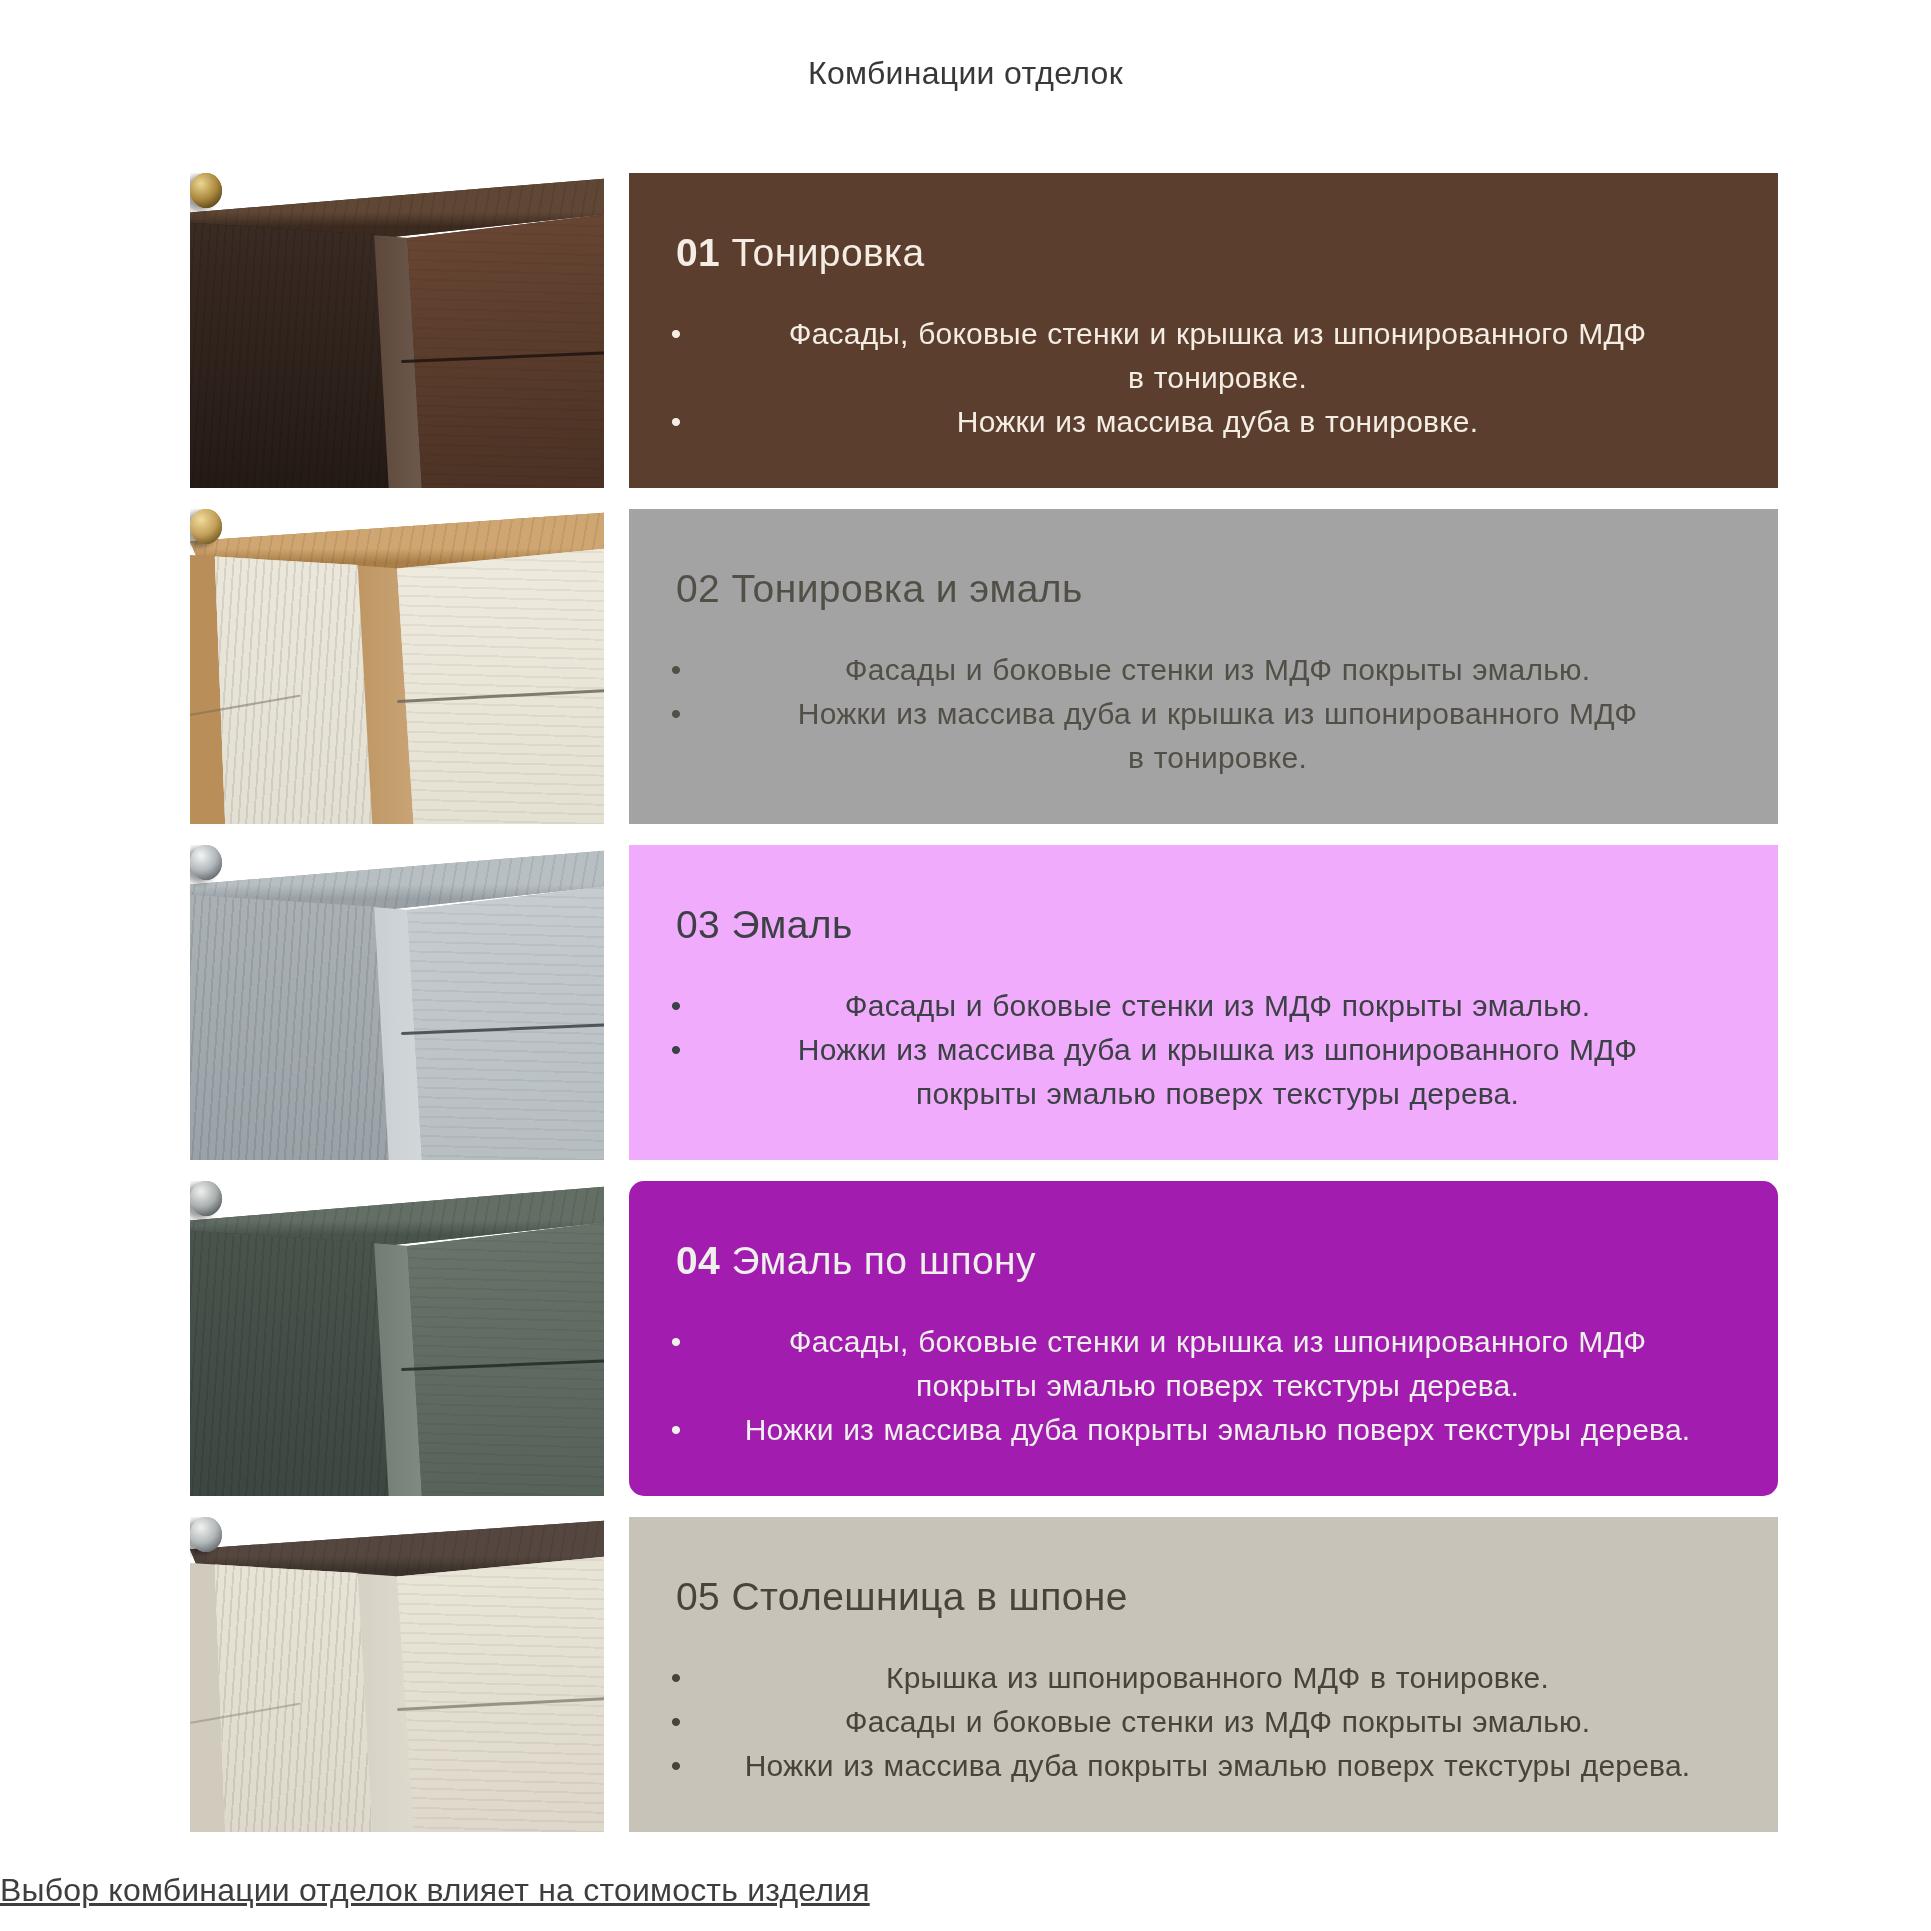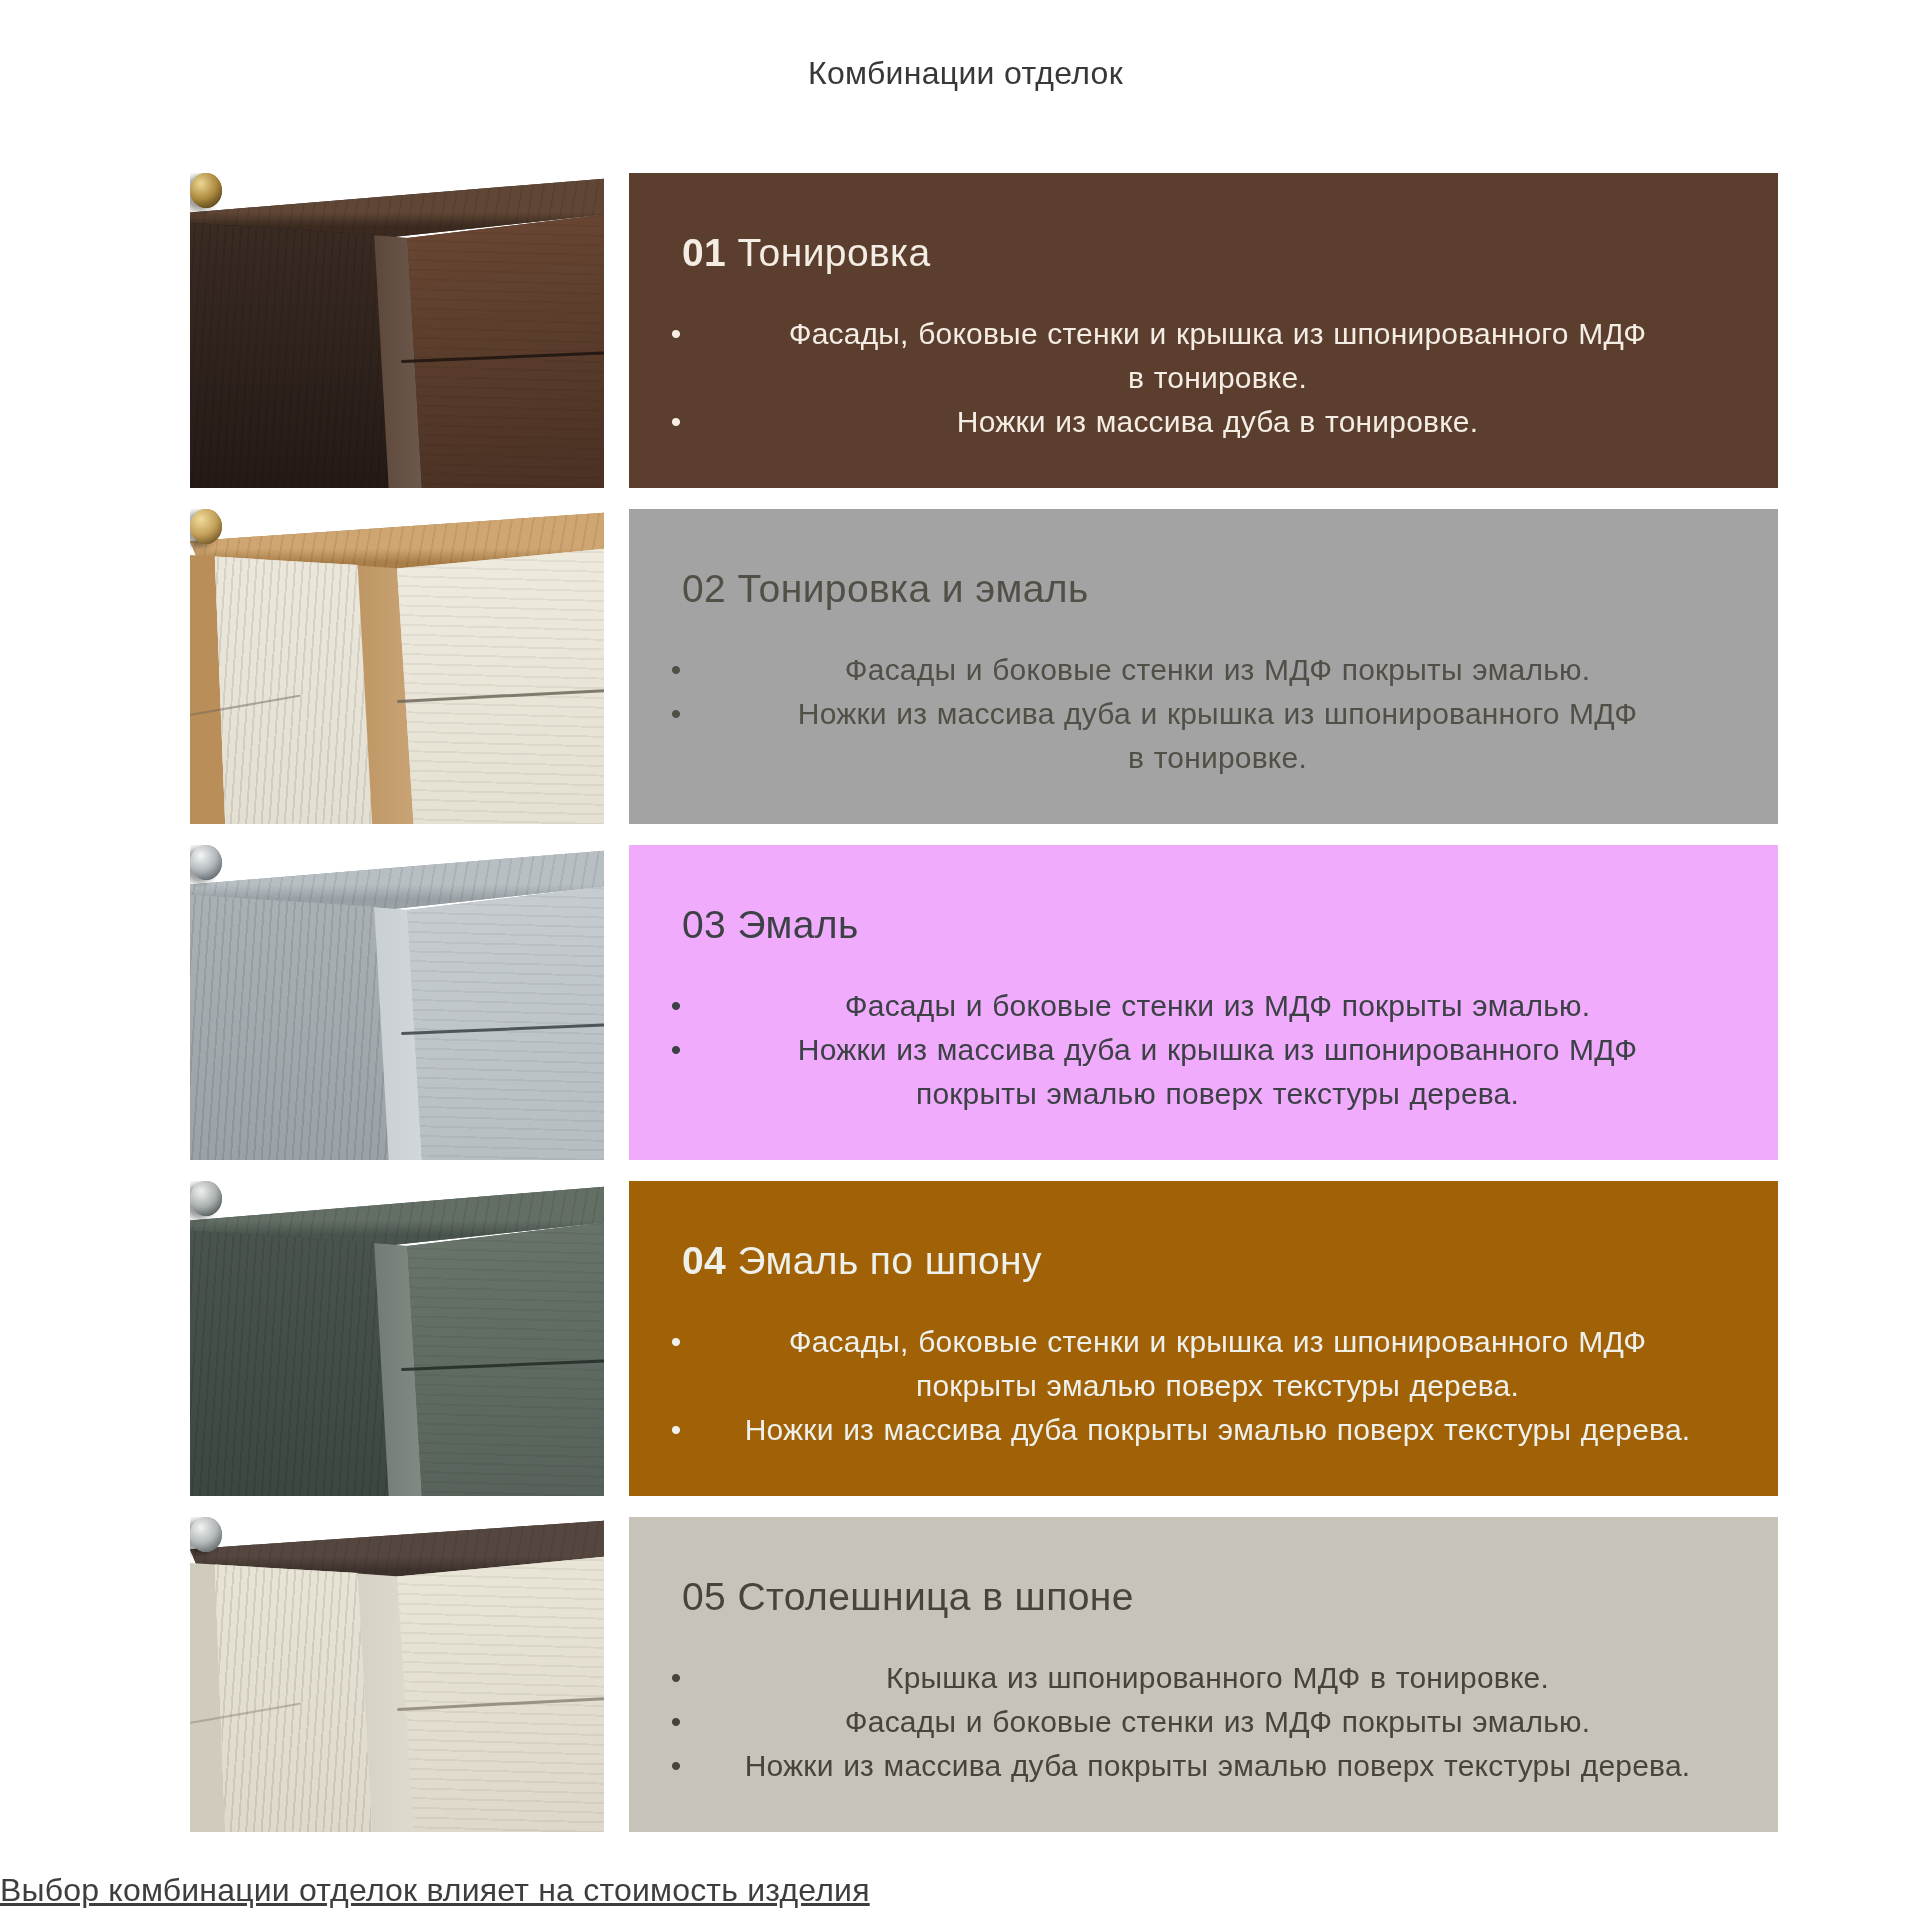--- a/index.html
+++ b/index.html
@@ -72,21 +72,21 @@
   }
   .ph-knob--top{top:37.5%;}
   .ph-knob--bottom{top:84%;}
 
   
   .panel{
     width:1149px;height:315px;box-sizing:border-box;flex:none;
     padding:56px 39px 0 37px;
   }
   .heading{
-    margin:0 16px 35px;font-size:39px;line-height:48px;font-weight:400;letter-spacing:0.4px;
+    margin:0 10px 35px;font-size:39px;line-height:48px;font-weight:400;letter-spacing:0.4px;
   }
   .row--dark .heading .num{font-weight:700;}
   .bullets{
     list-style:none;margin:0;padding:0;
     font-size:30px;line-height:44px;letter-spacing:0.2px;word-spacing:1px;
   }
   .bullets li{position:relative;padding-left:30px;text-align:center;}
   .bullets li::before{content:"\2022";position:absolute;left:4.8px;top:0;}
   .line{display:block;}
 
@@ -188,21 +188,21 @@
       <div class="ph-top"></div>
 
       <div class="ph-side"></div>
       <div class="ph-post"></div>
       <div class="ph-front"></div>
       <div class="ph-seam"></div>
 
       <div class="ph-knob ph-knob--top"></div>
       <div class="ph-knob ph-knob--bottom"></div>
     </div>
-    <div class="panel row--dark" style="background: #a16207; color: rgb(238, 240, 236);">
+    <div class="panel row--dark" style="background: #a21caf; color: rgb(238, 240, 236); border-radius: 15px;">
       <h2 class="heading"><span class="num">04</span>
         <span class="label">Эмаль по шпону</span></h2>
       <ul class="bullets">
         <li>
           <span class="line">Фасады, боковые стенки и крышка из шпонированного МДФ</span>
           <span class="line">покрыты эмалью поверх текстуры дерева.</span>
         </li>
         <li>
           <span class="line">Ножки из массива дуба покрыты эмалью поверх текстуры дерева.</span>
         </li>

